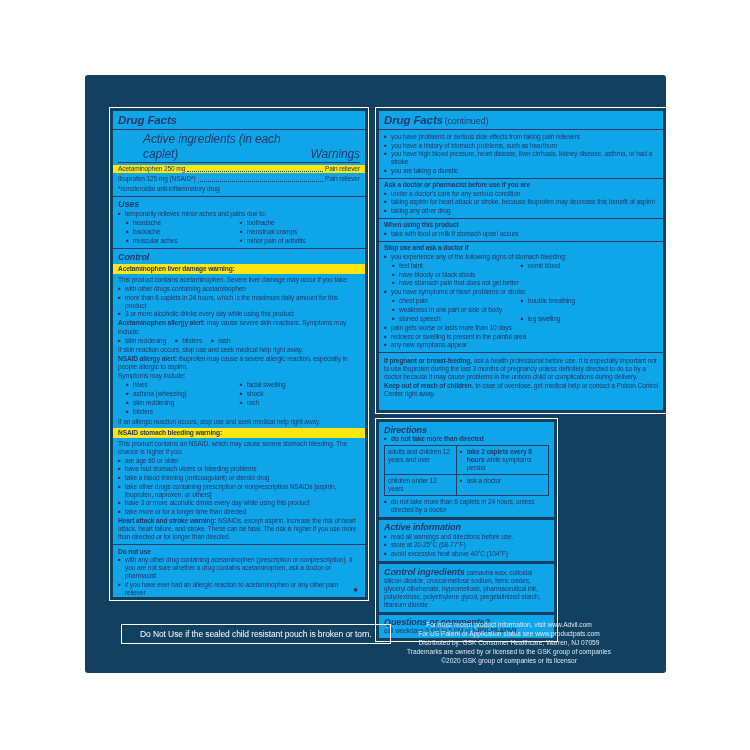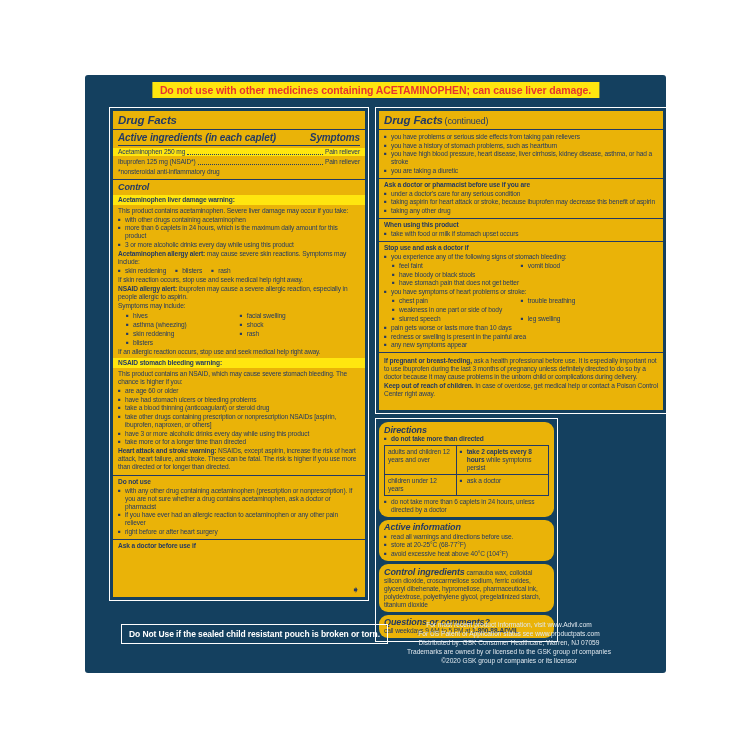--- a/index.html
+++ b/index.html
@@ -5,40 +5,40 @@
   html,body{margin:0;padding:0;}
   body{width:750px;height:750px;background:#ffffff;position:relative;
        font-family:"Liberation Sans",sans-serif;color:#243a64;
        -webkit-font-smoothing:antialiased;}
   .panel{position:absolute;left:85px;top:75px;width:581px;height:598px;
          background:#14405f;border-radius:3px;}
   .banner{position:absolute;top:7px;left:50%;transform:translateX(-50%);
           background:#ffe60f;color:#e8352e;font-weight:bold;font-size:10.5px;
           padding:2px 8px;white-space:nowrap;letter-spacing:-0.1px;}
   .kl{border:1px solid #ffffff;padding:3px;box-sizing:border-box;}
-  .wb{background:#eab308;color:#243a64;box-sizing:border-box;}
+  .wb{background:#0ea5e9;color:#243a64;box-sizing:border-box;}
   .left-col{position:absolute;left:24px;top:32px;width:260px;}
   .left-col .wb{height:486px;overflow:hidden;position:relative;}
   .right-top{position:absolute;left:290px;top:32px;width:292px;}
   .right-top .wb{height:299px;overflow:hidden;}
   .right-bottom{position:absolute;left:290px;top:343px;width:183px;}
-  .right-bottom .wb{margin-bottom:3px;padding:2px 4px;border-radius:9px;}
+  .right-bottom .wb{margin-bottom:3px;padding:2px 4px;}
   .right-bottom .wb:last-child{margin-bottom:0;}
   .pouch{position:absolute;left:36px;top:549px;border:1.5px solid #ffffff;
-         color:#ffffff;font-weight:bold;font-size:8.5px;padding:4px 7px;
+         color:#ffffff;font-weight:normal;font-size:8.5px;padding:4px 18px;
          letter-spacing:-0.1px;}
   .footer{position:absolute;left:286px;top:545px;width:276px;text-align:center;
           color:#dfe7ee;font-size:6.6px;line-height:1.38;}
   .sec{padding:2.5px 5px;font-size:6.6px;line-height:1.22;letter-spacing:-0.12px;}
   .rule-t{border-top:1.6px solid #243a64;}
   .rule-thin{border-top:1px solid #243a64;}
   .title{font-size:11.5px;font-style:italic;font-weight:bold;line-height:1.1;}
   .cont-suffix{font-size:9px;font-style:normal;font-weight:normal;}
   .h2{font-size:9px;font-style:italic;font-weight:bold;line-height:1.15;}
-  .h2i{font-size:10px;font-style:italic;font-weight:bold;}
+  .h2i{font-size:12px;font-style:italic;font-weight:normal;margin-left:25px;}
   .b{font-weight:bold;}
   .p{margin:1px 0;}
   .li{position:relative;padding-left:7px;margin:0.5px 0;}
   .li::before{content:"■";position:absolute;left:0;top:1px;font-size:4.5px;}
   .li2{position:relative;padding-left:7px;margin:0.5px 0 0.5px 8px;}
   .li2::before{content:"■";position:absolute;left:0;top:1px;font-size:4.5px;}
   .lii{position:relative;padding-left:7px;display:inline-block;margin-right:9px;}
   .lii::before{content:"■";position:absolute;left:0;top:1px;font-size:4.5px;}
   .pairgrid{display:grid;grid-template-columns:47% 53%;}
   .inline-list{display:block;}
@@ -54,47 +54,58 @@
   .drow + .drow{border-top:1px solid #243a64;}
   .dcell-l{width:44%;padding:1.5px 3px;border-right:1px solid #243a64;box-sizing:border-box;}
   .dcell-r{width:56%;padding:1.5px 3px;box-sizing:border-box;}
   .cont-arrow{position:absolute;right:5px;bottom:2px;font-size:10px;color:#243a64;}
 </style>
 </head>
 <body>
 
 <div class="panel">
 
-  <div class="banner">Do not use with other medicines containing ACETAMINOPHEN; can cause liver damage.</div>
 
   <div class="left-col kl">
     <div class="wb">
 
       <div class="sec">
         <div class="title">Drug Facts</div>
       </div>
 
       <div class="sec rule-t">
         <div class="aihead">
           <span class="h2i">Active ingredients (in each caplet)</span>
-          <span class="h2i">Symptoms</span>
+          <span class="h2i">Warnings</span>
         </div>
         <div class="irow hl">
           <span>Acetaminophen 250 mg</span>
           <span class="dots"></span>
           <span>Pain reliever</span>
         </div>
         <div class="irow">
           <span>Ibuprofen 125 mg (NSAID*)</span>
           <span class="dots"></span>
           <span>Pain reliever</span>
         </div>
         <div class="footnote">*nonsteroidal anti-inflammatory drug</div>
       </div>
 
+      <div class="sec rule-t">
+        <div class="h2">Uses</div>
+        <div class="li">temporarily relieves minor aches and pains due to:</div>
+        <div class="pairgrid">
+            <div class="li2">headache</div>
+            <div class="li2">toothache</div>
+            <div class="li2">backache</div>
+            <div class="li2">menstrual cramps</div>
+            <div class="li2">muscular aches</div>
+            <div class="li2">minor pain of arthritis</div>
+          </div>
+      </div>
 
       <div class="sec rule-t">
         <div class="h2">Control</div>
         <div class="hlbar">Acetaminophen liver damage warning:</div>
         <div class="p">This product contains acetaminophen. Severe liver damage may occur if you take:</div>
         <div>
             <div class="li">with other drugs containing acetaminophen</div>
             <div class="li">more than 6 caplets in 24 hours, which is the maximum daily amount for this product</div>
             <div class="li">3 or more alcoholic drinks every day while using this product</div>
           </div>

